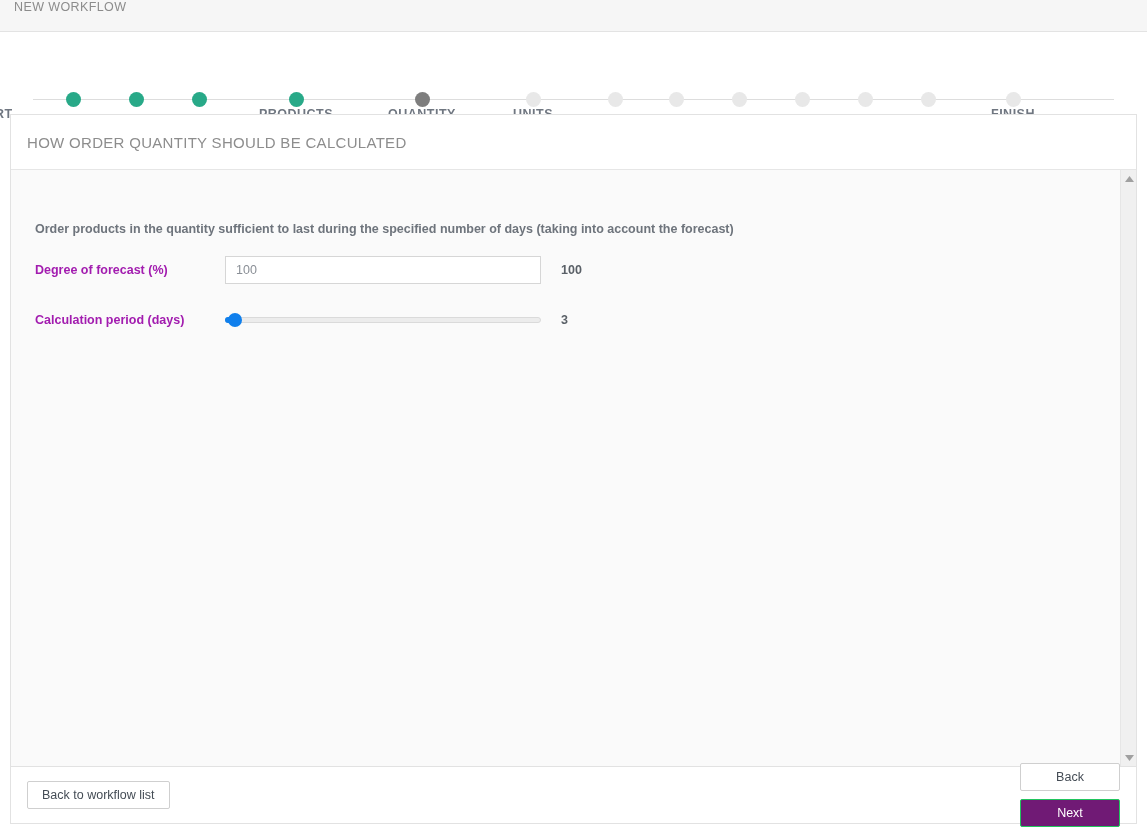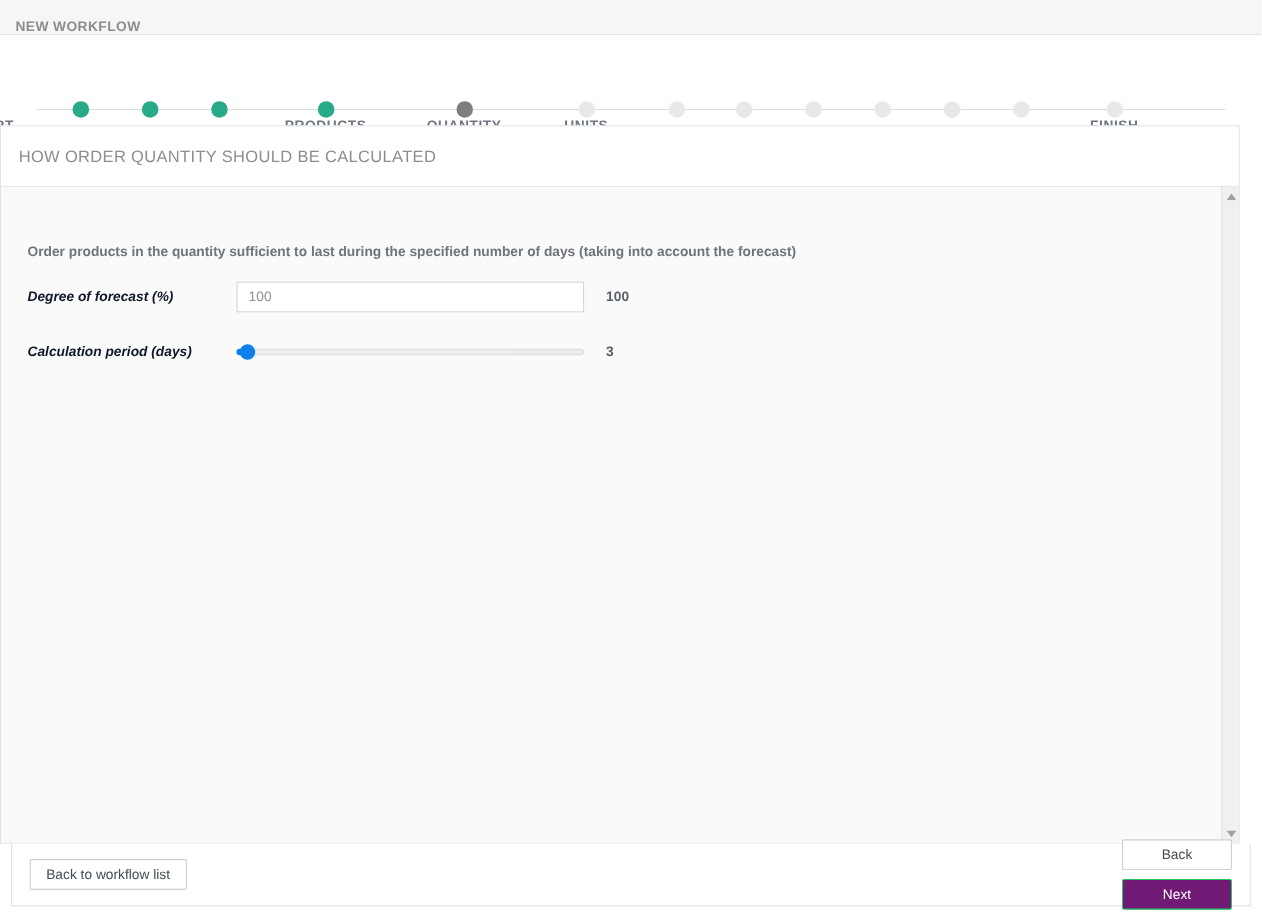--- a/index.html
+++ b/index.html
@@ -10,23 +10,22 @@
     font-family: "Liberation Sans", sans-serif;
     -webkit-font-smoothing: antialiased;
   }
 
   
   .topbar {
     height: 32px;
     background: #f6f6f6;
     border-bottom: 1px solid #e3e3e3;
     display: flex;
-    align-items: flex-end;
+    align-items: flex-start;
     padding-left: 14px;
-    font-weight: bold;
   }
   .topbar-title {
     font-size: 12.5px;
     letter-spacing: .4px;
     color: #8c8c8c;
     text-transform: uppercase;
   }
 
   
   .stepper-wrap {
@@ -77,21 +76,21 @@
     font-weight: bold;
     letter-spacing: .5px;
     color: #6f7680;
     text-transform: uppercase;
     white-space: nowrap;
   }
 
   
   .card {
     position: absolute;
-    left: 0;
+    left: 10px;
     top: 114px;
     width: 1127px;
     height: 653px;
     background: #ffffff;
     border: 1px solid #e2e2e2;
     overflow: hidden;
   }
   .card-header {
     height: 55px;
     border-bottom: 1px solid #e6e6e6;
@@ -154,22 +153,21 @@
     height: 28px;
     margin-top: 19px;
   }
   .frow.r2 { margin-top: 22px; }
   .frow.r3 { margin-top: 19px; }
   .flabel {
     width: 190px;
     flex: 0 0 190px;
     font-size: 12.5px;
     font-weight: bold;
-    color: #0f172a;
-    font-style: italic;
+    color: #a21caf;
   }
   .fctrl {
     width: 316px;
     flex: 0 0 316px;
     display: flex;
     align-items: center;
   }
   .fvalue {
     font-size: 12.5px;
     font-weight: bold;

